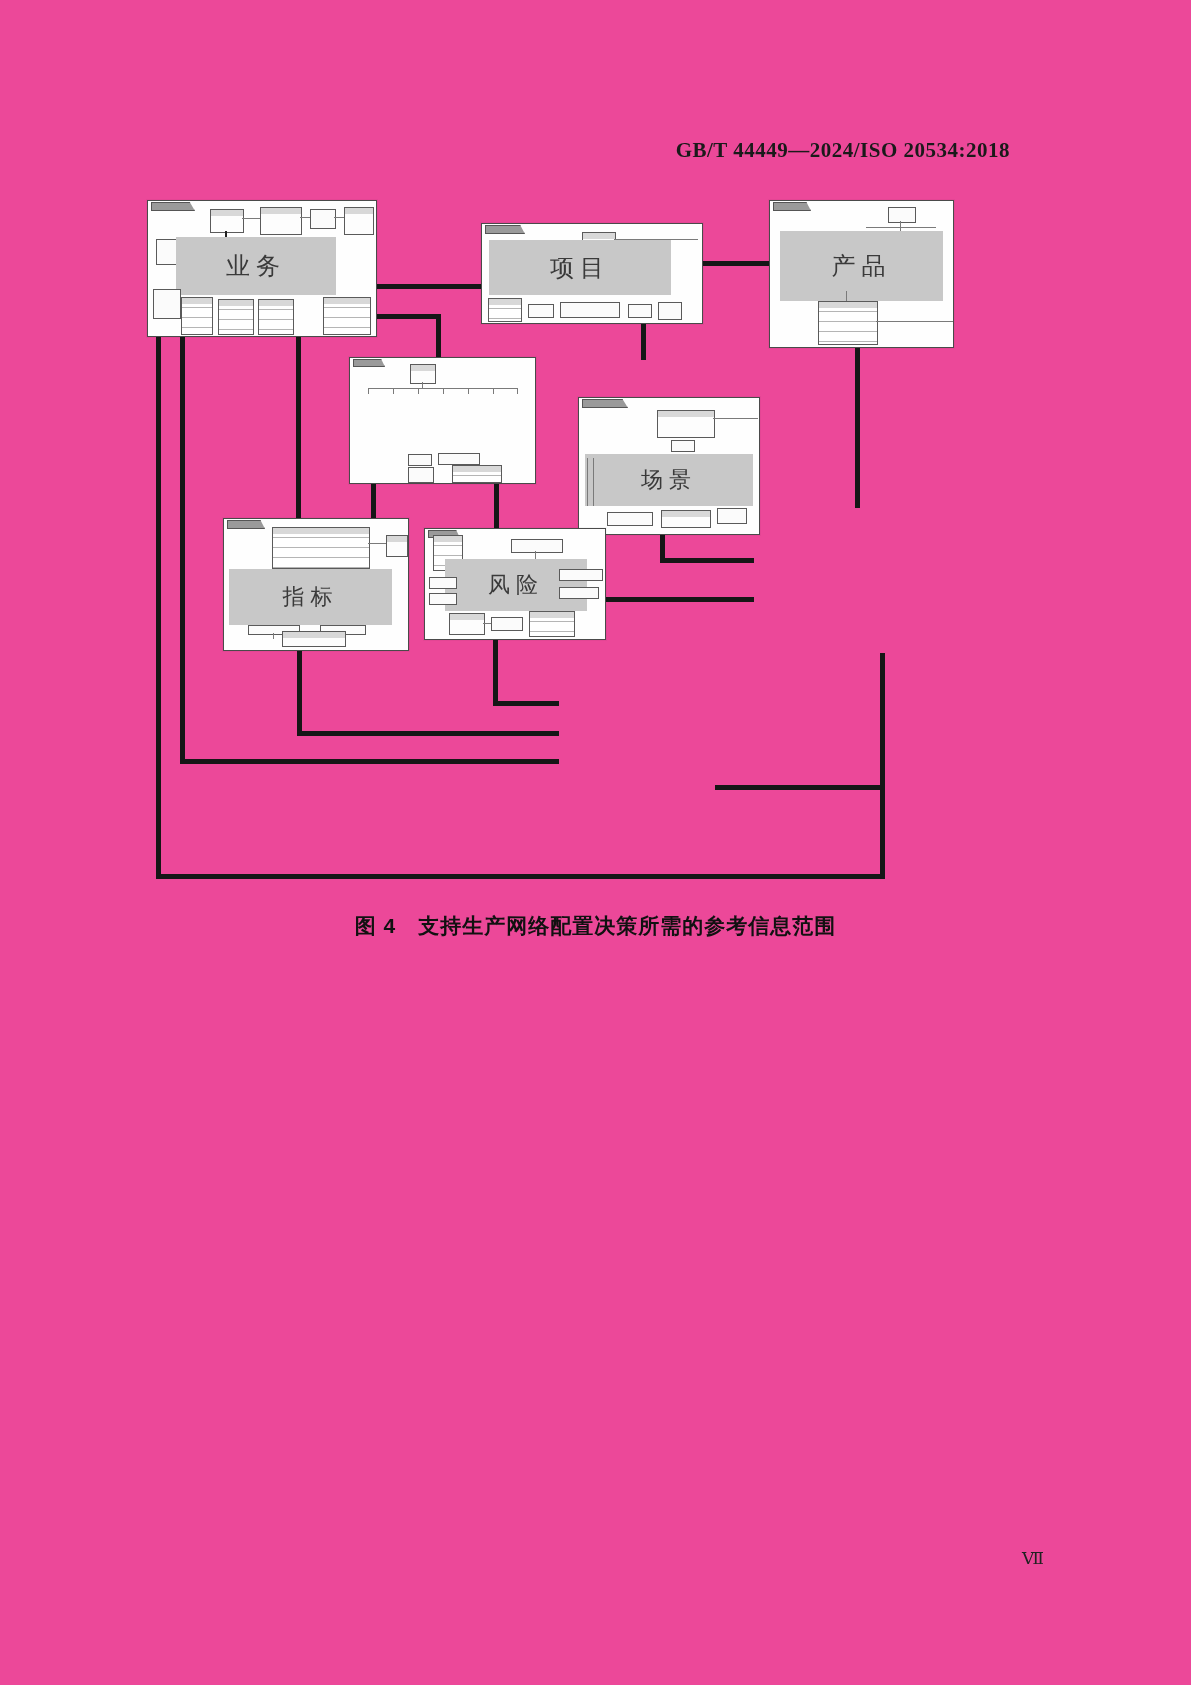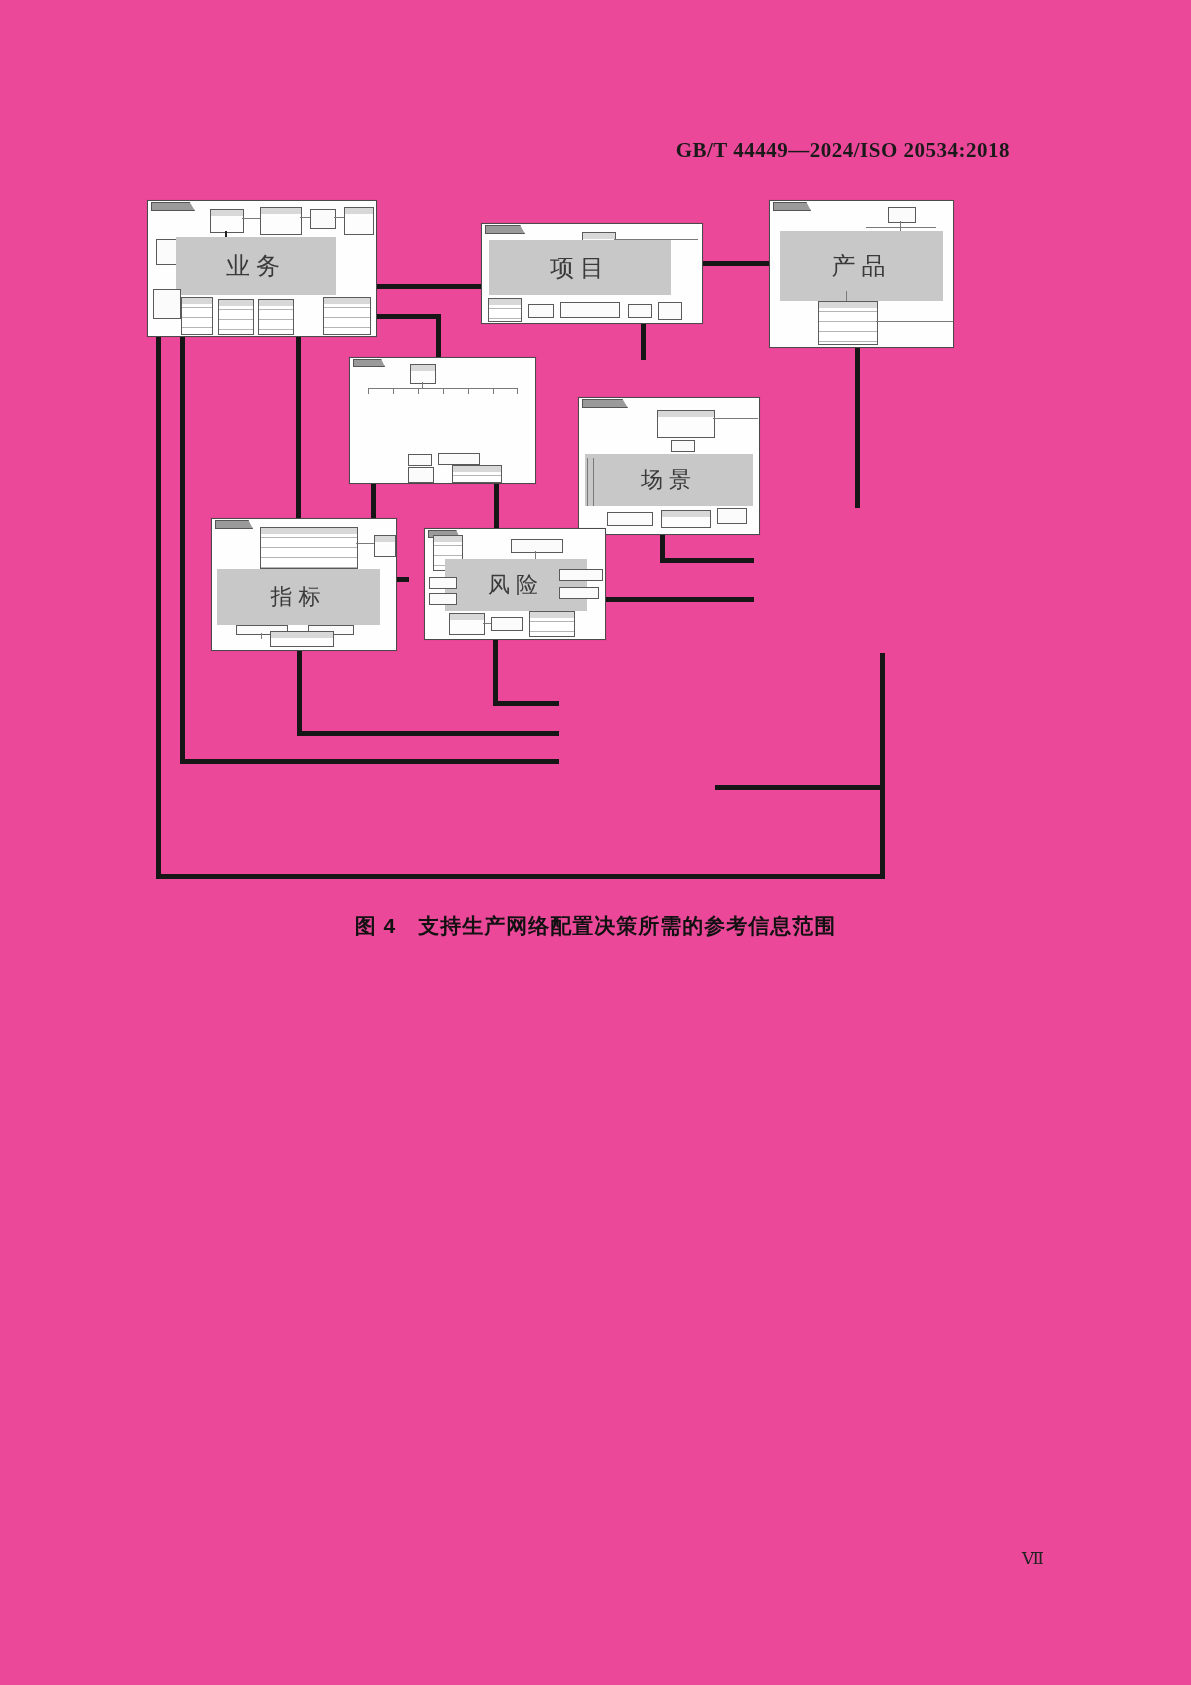--- a/index.html
+++ b/index.html
@@ -134,21 +134,21 @@
     <div class="glabel" style="left:6px;top:56px;width:168px;height:52px;font-size:22px;">
       <span>场景</span>
     </div>
     <div class="tl" style="left:8px;top:60px;width:1px;height:48px;"></div>
     <div class="tl" style="left:14px;top:60px;width:1px;height:48px;"></div>
     <div class="mini" style="left:28px;top:114px;width:44px;height:12px;"></div>
     <div class="mclass" style="left:82px;top:112px;width:48px;height:16px;"></div>
     <div class="mini" style="left:138px;top:110px;width:28px;height:14px;"></div>
   </div>
 
-  <div class="panel" style="left:211px;top:518px;width:184px;height:131px;">
+  <div class="panel" style="left:223px;top:518px;width:184px;height:131px;">
     <div class="tab" style="left:3px;top:1px;width:36px;height:7px;"></div>
     <div class="mclass lines" style="left:48px;top:8px;width:96px;height:40px;"></div>
     <div class="tl" style="left:144px;top:24px;width:18px;height:1px;"></div>
     <div class="mclass" style="left:162px;top:16px;width:20px;height:20px;"></div>
     <div class="glabel" style="left:5px;top:50px;width:163px;height:56px;font-size:22px;">
       <span>指标</span>
     </div>
     <div class="mini" style="left:24px;top:106px;width:50px;height:8px;"></div>
     <div class="mini" style="left:96px;top:106px;width:44px;height:8px;"></div>
     <div class="tl" style="left:49px;top:114px;width:1px;height:6px;"></div>

